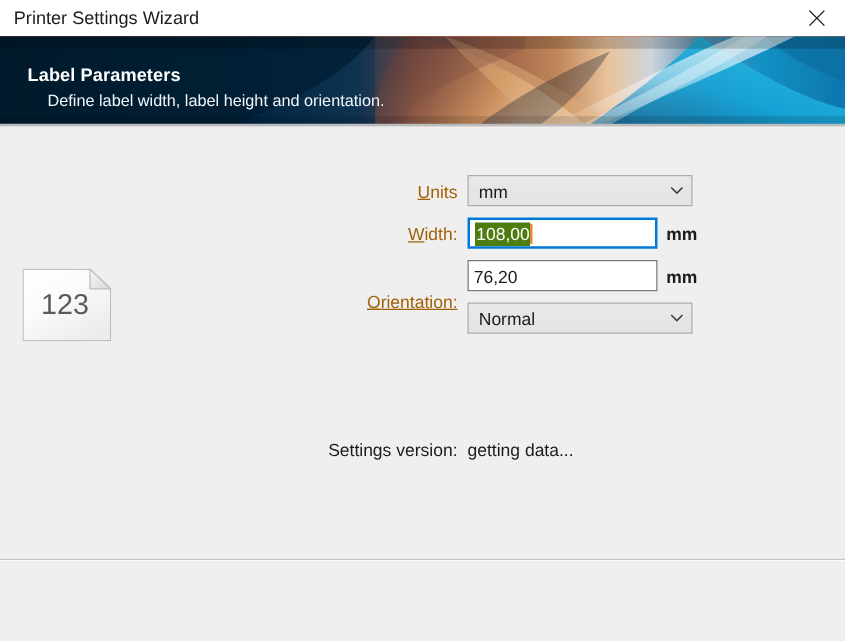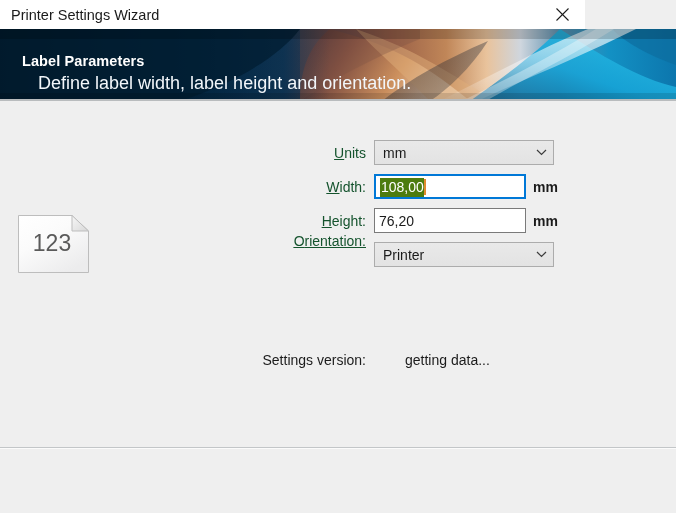--- a/index.html
+++ b/index.html
@@ -20,21 +20,21 @@
     width: 676px;
     height: 513px;
     background: #efefef;
     overflow: hidden;
   }
 
   
   #titlebar {
     position: absolute;
     left: 0; top: 0;
-    width: 585px; height: 29px;
+    width: 676px; height: 29px;
     background: #ffffff;
   }
   #titlebar-text {
     position: absolute;
     left: 11px; top: 6px;
     font-size: 14.5px;
     color: #1b1b1b;
     line-height: 18px;
     white-space: nowrap;
   }
@@ -69,21 +69,21 @@
     font-size: 14.5px;
     font-weight: bold;
     color: #ffffff;
     letter-spacing: 0.1px;
     z-index: 3;
     white-space: nowrap;
   }
   #banner-subtitle {
     position: absolute;
     left: 38px; top: 44px;
-    font-size: 18px;
+    font-size: 13px;
     color: #f2f6fa;
     z-index: 3;
     white-space: nowrap;
   }
   #banner-bottom-edge {
     position: absolute;
     left: 0; top: 99px;
     width: 676px; height: 2px;
     background: #b9bcbe;
     z-index: 4;
@@ -104,21 +104,21 @@
     width: 90px; height: 58px;
   }
   #label-icon svg { display: block; }
 
   .row-label-wrap {
     position: absolute;
     left: 180px;
     width: 186px;
     text-align: right;
     font-size: 14px;
-    color: #14532d;
+    color: #a16207;
     white-space: nowrap;
   }
   .row-label-wrap u { text-decoration: underline; }
 
   .combo {
     position: absolute;
     left: 374px;
     width: 180px;
     height: 25px;
     background: linear-gradient(to bottom, #e9e9e9 0%, #e3e3e3 100%);
@@ -200,21 +200,20 @@
     font-size: 14px;
     color: #1b1b1b;
     white-space: nowrap;
   }
   #firmware-value {
     position: absolute;
     left: 374px; top: 251px;
     font-size: 14px;
     color: #1b1b1b;
     white-space: nowrap;
-    margin-left: 31px;
   }
 
   
   #footer-separator {
     position: absolute;
     left: 0; top: 447px;
     width: 676px; height: 1px;
     background: #c3c6c8;
   }
   #footer-separator-2 {
@@ -349,33 +348,30 @@
     </div>
 
     <div class="row-label-wrap" style="top:78px;">
       <span><u>W</u>idth:</span>
     </div>
     <div class="textbox focused" style="top:73px;">
       <span class="textbox-value"><span class="sel">108,00</span><span class="caret"></span></span>
     </div>
     <div class="unit-suffix" style="top:78px;">mm</div>
 
-    <div class="row-label-wrap" style="top:112px;">
-      <span><u>H</u>eight:</span>
-    </div>
     <div class="textbox" style="top:107px;">
       <span class="textbox-value">76,20</span>
     </div>
     <div class="unit-suffix" style="top:112px;">mm</div>
 
     <div class="row-label-wrap" style="top:132px;text-decoration:underline;">
       <span><u>O</u>rientation:</span>
     </div>
     <div class="combo" style="top:141px;">
-      <span class="combo-text">Printer</span>
+      <span class="combo-text">Normal</span>
       <span class="combo-arrow">
         <svg width="11" height="7" viewBox="0 0 11 7">
           <polyline points="1,1 5.5,5.5 10,1" fill="none" stroke="#3d3d3d" stroke-width="1.2"></polyline>
         </svg>
       </span>
     </div>
 
     <div id="firmware-label">Settings version:</div>
     <div id="firmware-value">getting data...</div>
   </div>

